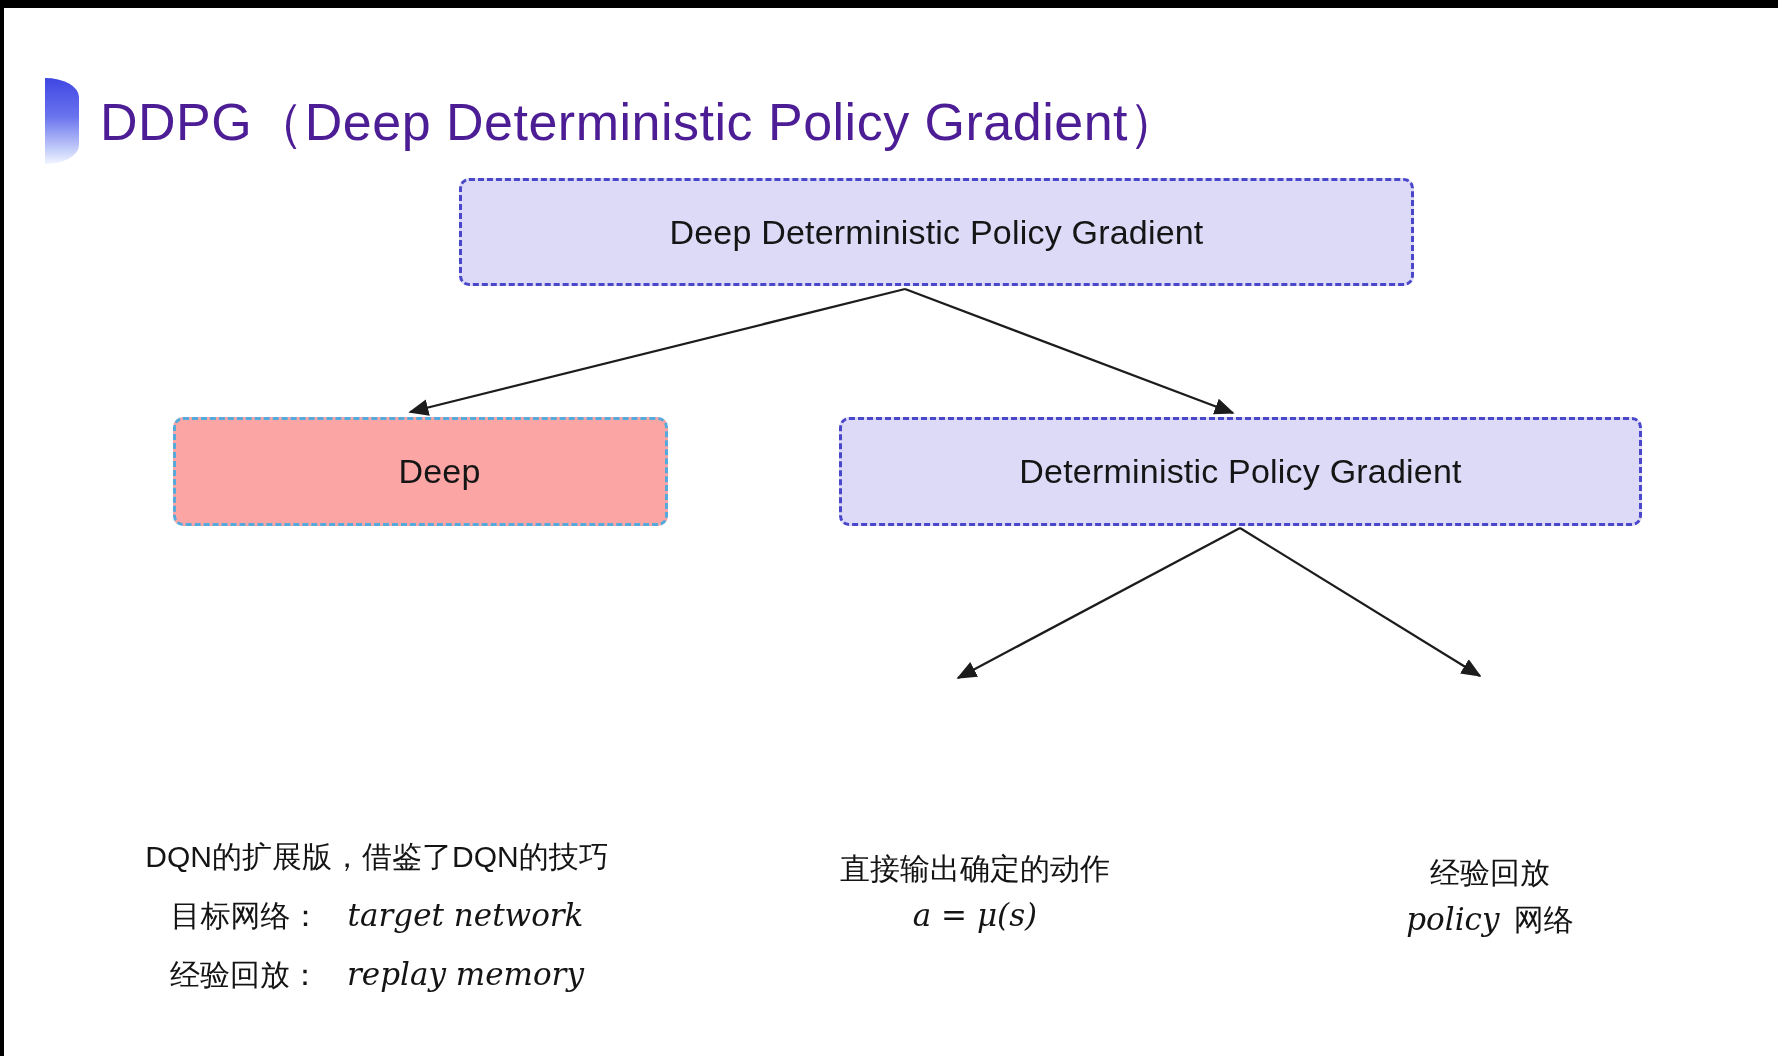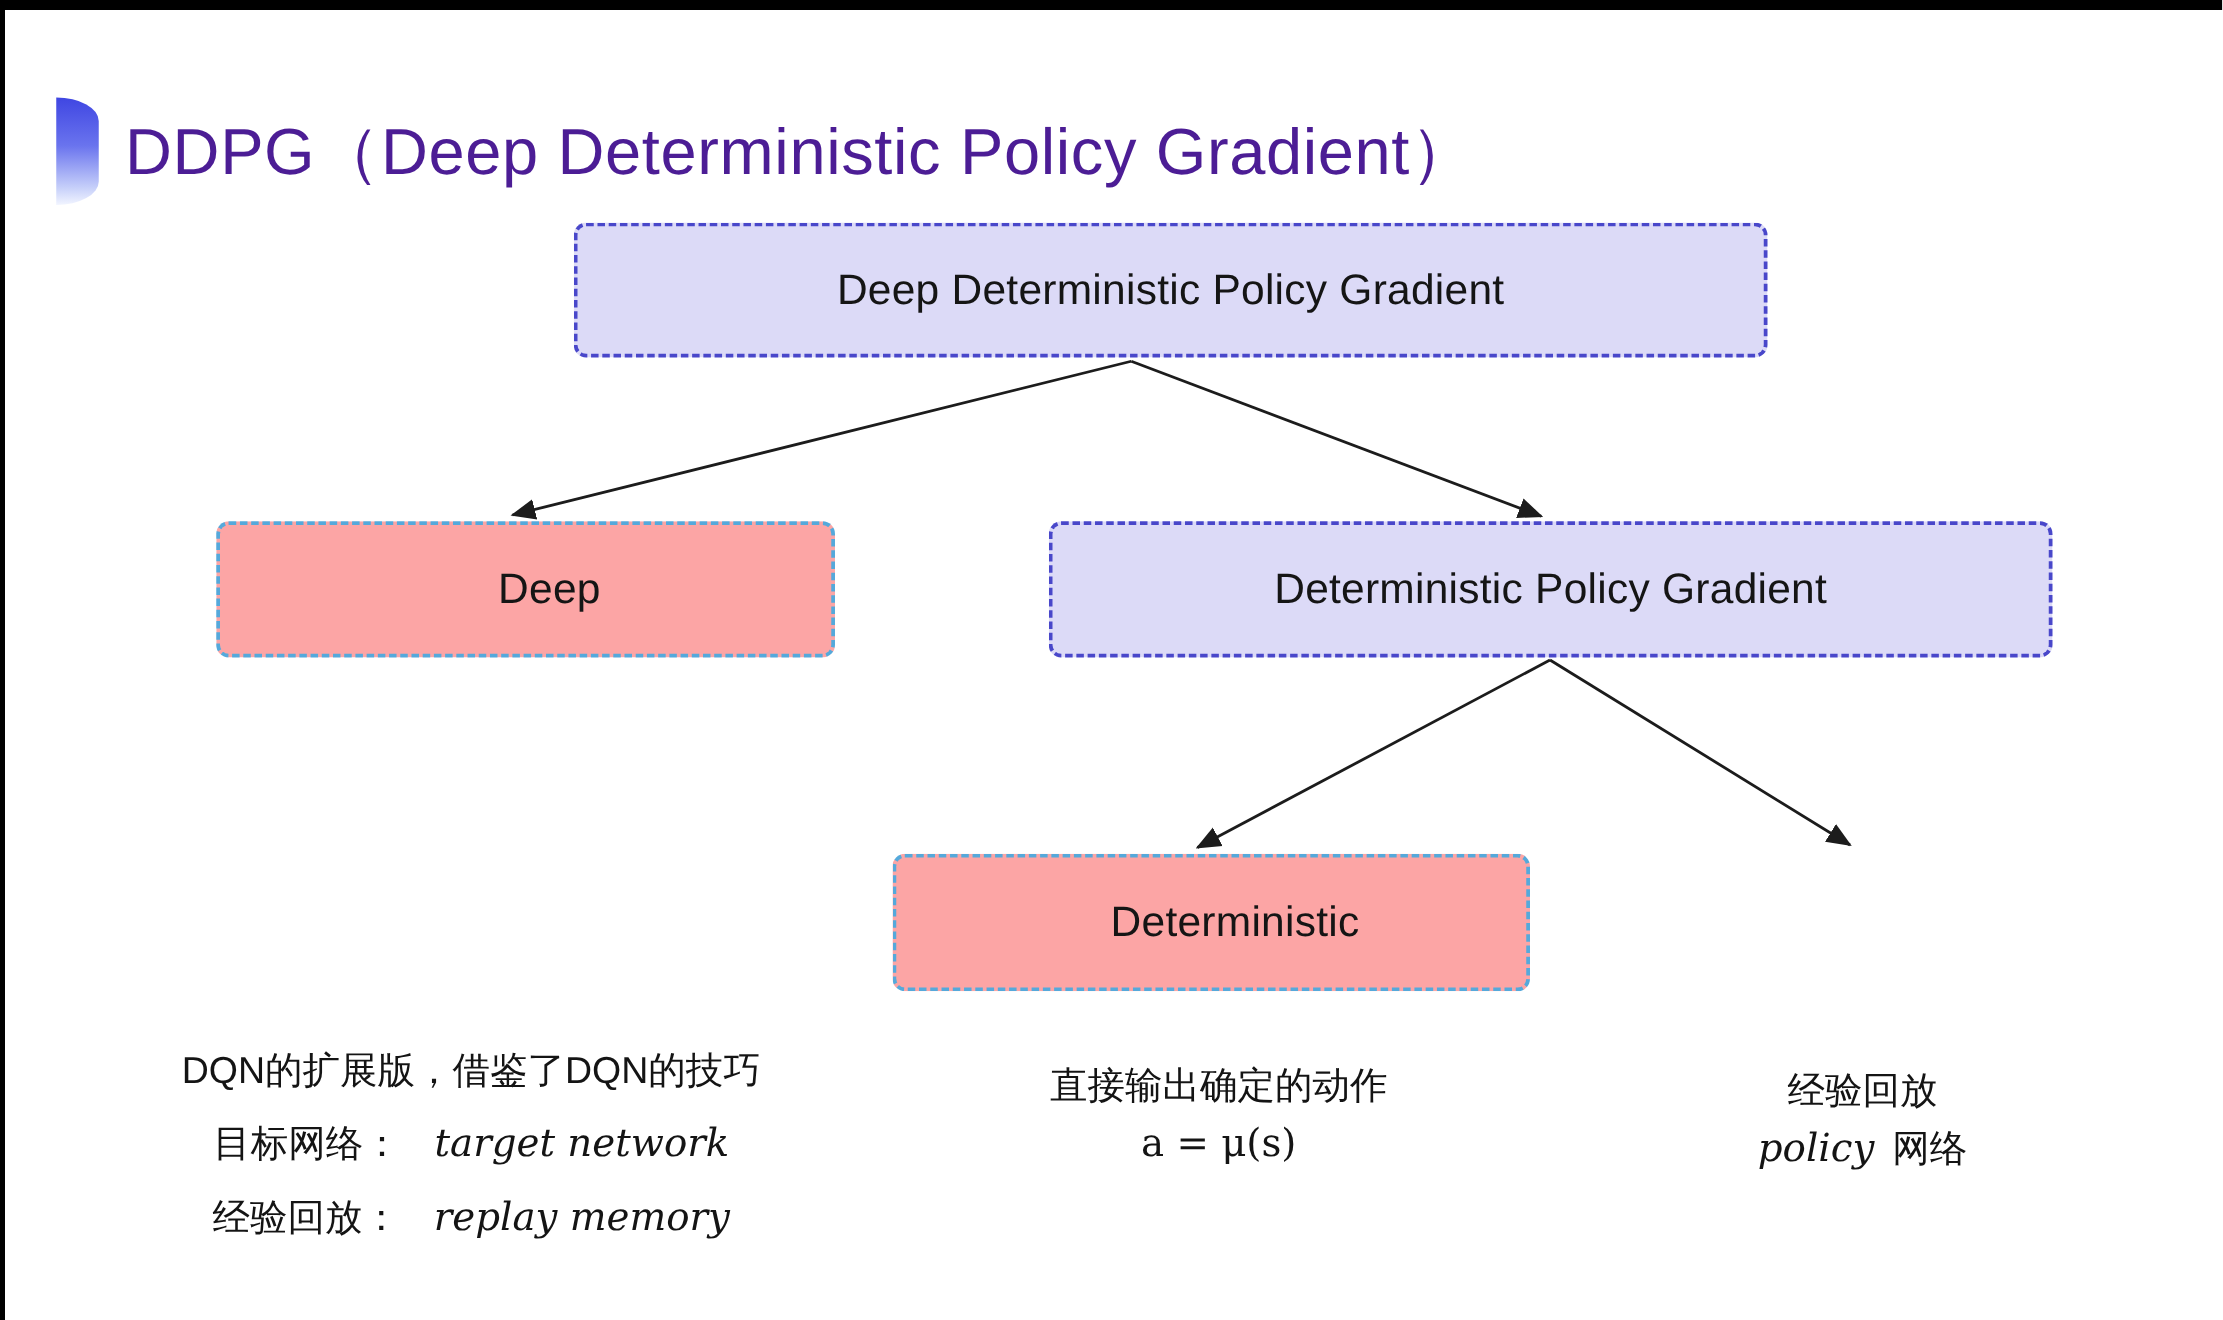--- a/index.html
+++ b/index.html
@@ -45,21 +45,21 @@
   .notes{position:absolute;text-align:center;font-size:30px;color:#141414;}
   .notes .nline{white-space:nowrap;}
   #notes-deep{left:115px;top:828px;width:524px;line-height:58px;}
   #notes-det{left:760px;top:846px;width:430px;line-height:46px;}
   #notes-pg{left:1275px;top:850px;width:430px;line-height:46px;}
   .term{
     font-family:"DejaVu Serif","Liberation Serif",serif;
     font-style:italic;font-size:31px;margin-left:27px;
   }
   .term.tight{margin-left:0;margin-right:6px;}
-  .formula{font-family:"DejaVu Serif","Liberation Serif",serif;font-size:31px;}
+  .formula{font-family:"DejaVu Serif","Liberation Serif",serif;font-style:italic;font-size:31px;}
 </style>
 </head>
 <body>
 
 <div class="stage">
   <div class="frame-top"></div>
   <div class="frame-left"></div>
 
   <span class="bullet"></span>
   <div class="title">DDPG（Deep Deterministic Policy Gradient）</div>
@@ -78,23 +78,20 @@
 
   <div class="node purple" id="node-root">
     <span>Deep Deterministic Policy Gradient</span>
   </div>
   <div class="node cyan" id="node-deep">
     <span>Deep</span>
   </div>
   <div class="node purple" id="node-dpg">
     <span>Deterministic Policy Gradient</span>
   </div>
-  <div class="node cyan" id="node-det">
-    <span>Deterministic</span>
-  </div>
 
   <div class="notes" id="notes-deep">
     <div class="nline">DQN的扩展版，借鉴了DQN的技巧</div>
     <div class="nline">
       <span>目标网络：</span><span class="term">target network</span>
     </div>
     <div class="nline">
       <span>经验回放：</span><span class="term">replay memory</span>
     </div>
   </div>

